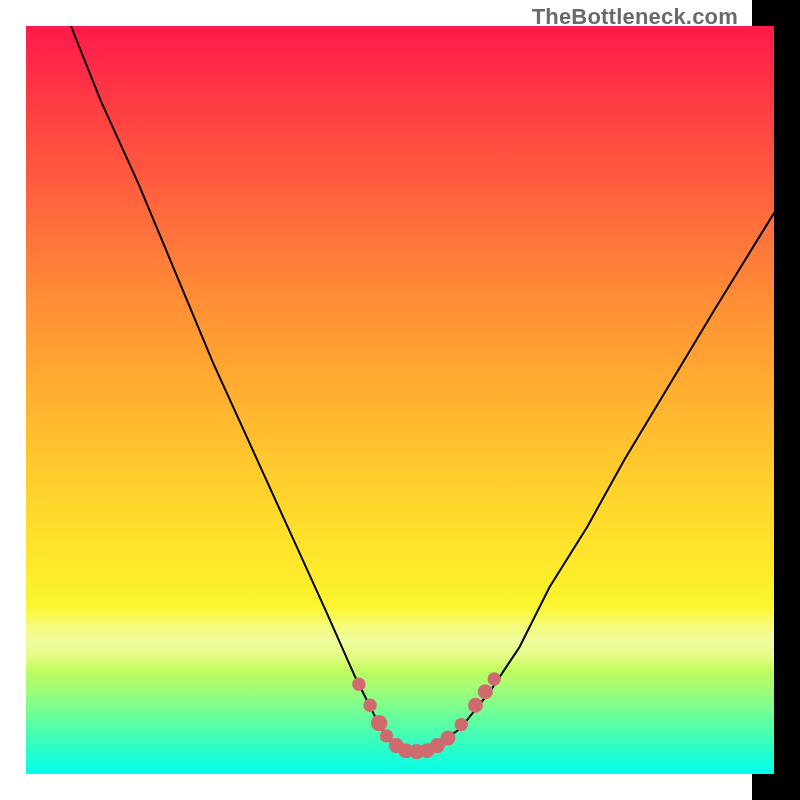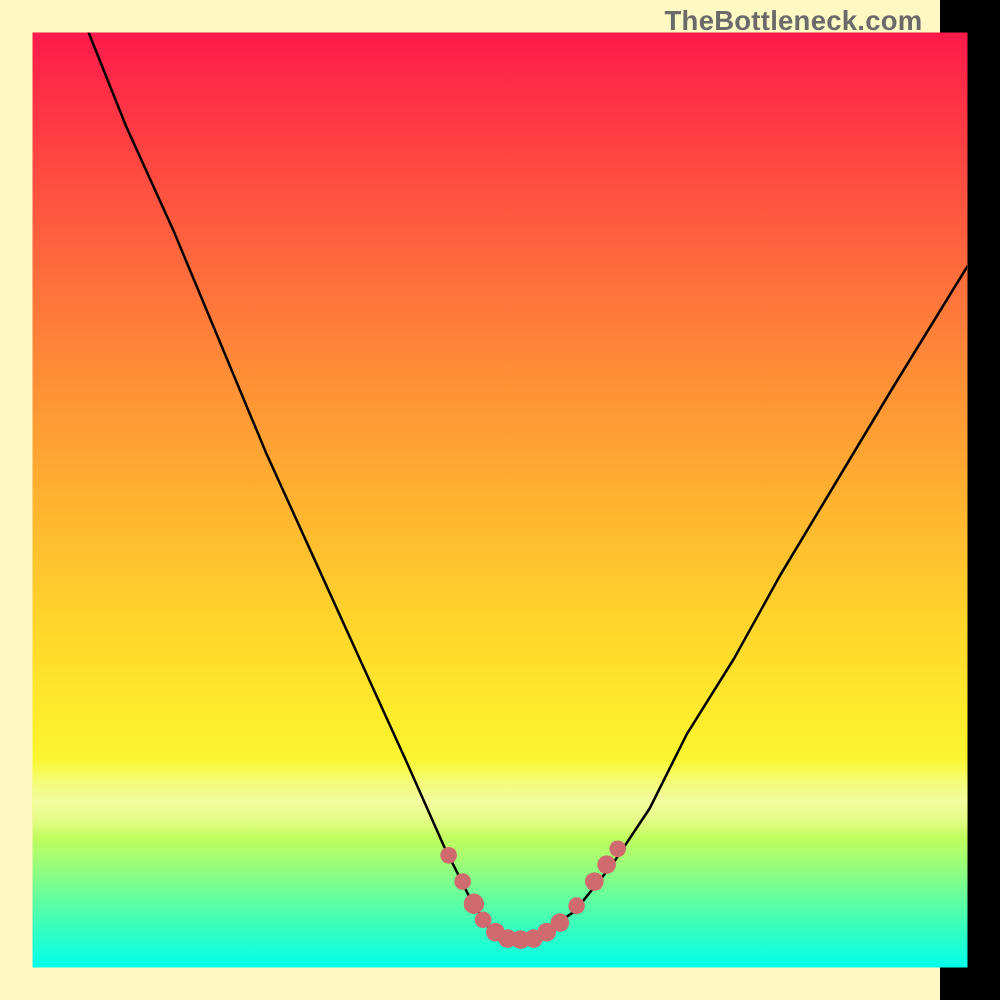--- a/index.html
+++ b/index.html
@@ -7,21 +7,21 @@
     padding: 0;
     width: 800px;
     height: 800px;
     background: #000;
     font-family: Arial, Helvetica, sans-serif;
   }
   .frame {
     position: relative;
     width: 752px;
     height: 800px;
-    background: #fef9c3;
+    background: #ffffff;
   }
   .watermark {
     position: absolute;
     top: 4px;
     right: 14px;
     color: #6a6a6a;
     font-size: 22px;
     font-weight: 600;
     letter-spacing: 0.2px;
     z-index: 9;

